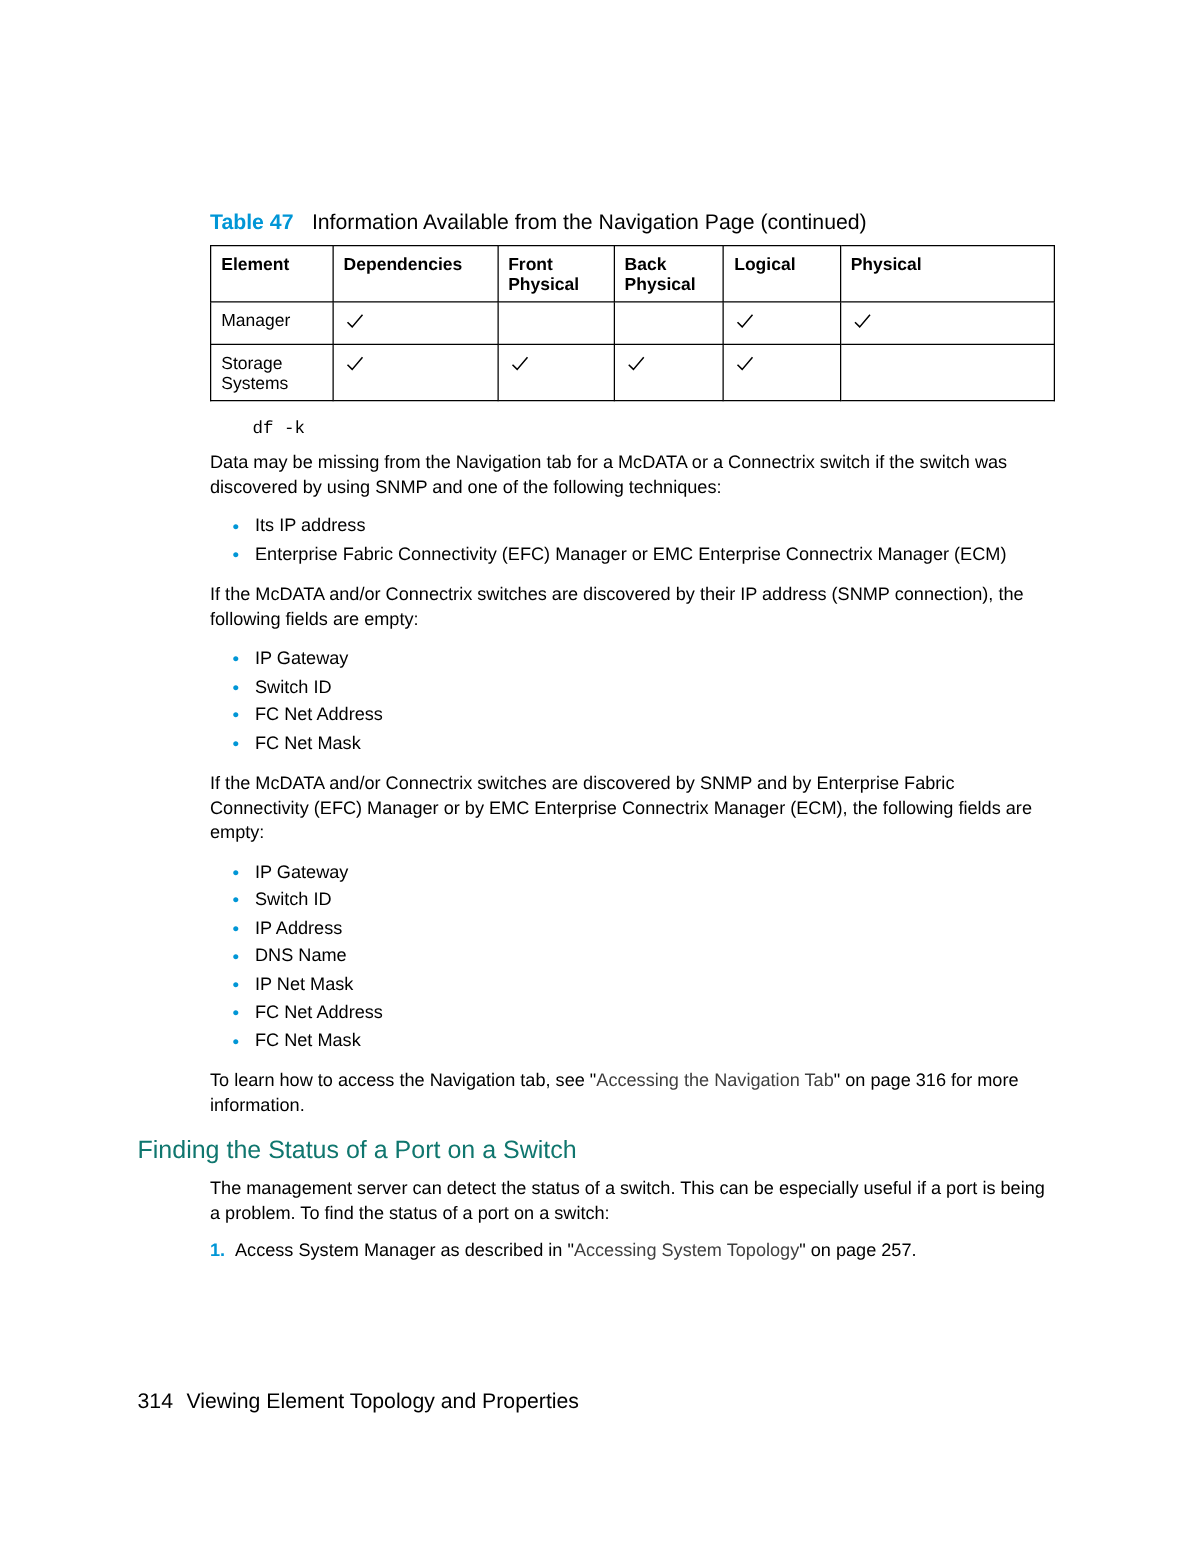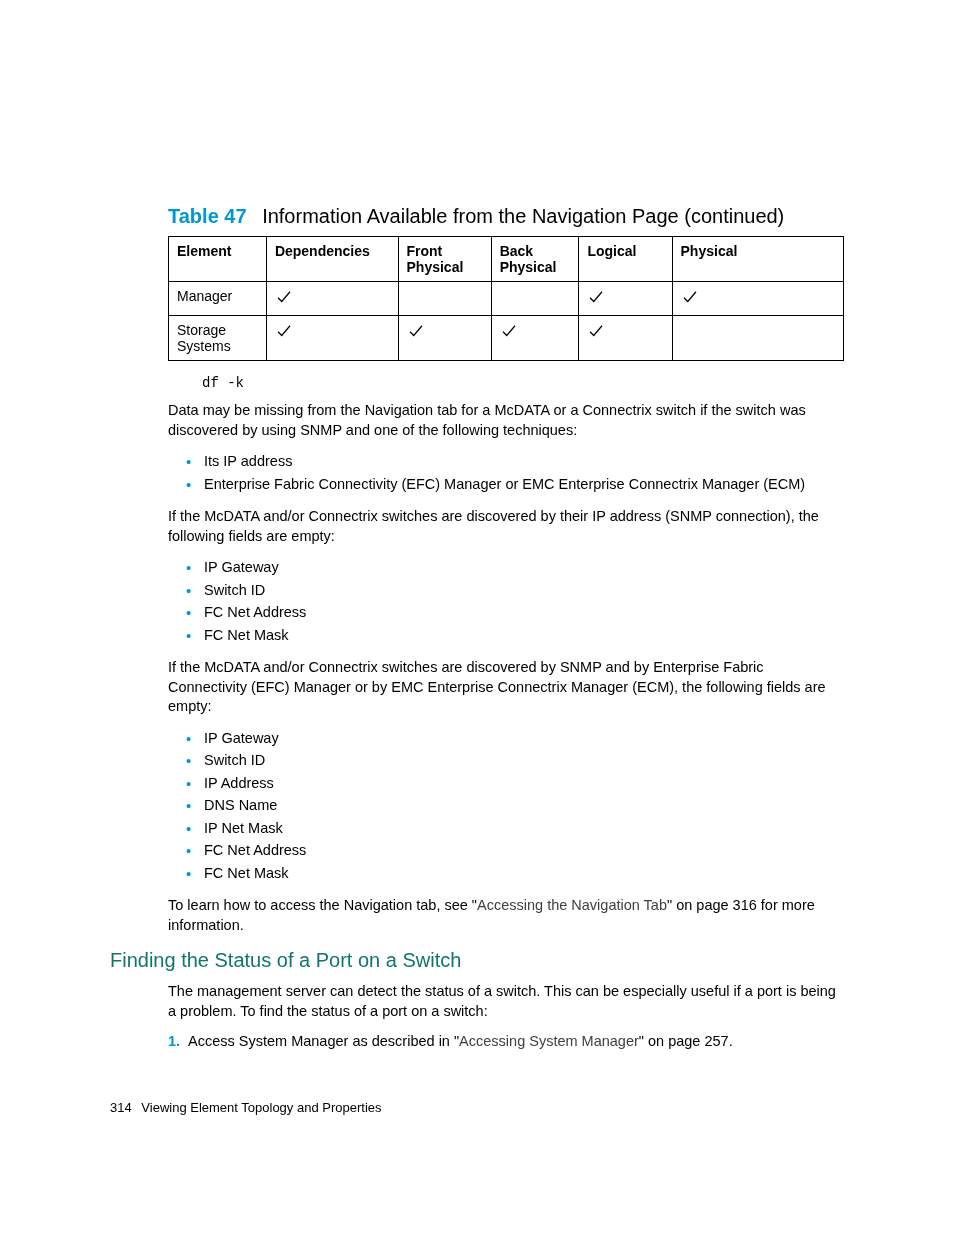--- a/index.html
+++ b/index.html
@@ -1,36 +1,36 @@
 <!DOCTYPE html>
 <html><head>
 <meta charset="utf-8">
 <style>
   * { box-sizing: border-box; margin: 0; padding: 0; }
   html, body { width: 954px; height: 1235px; background: #fff; font-family: Arial, Helvetica, sans-serif; color: #000; }
   .page { padding: 168px 110px 0 110px; position: relative; height: 100%; }
   .content { margin-left: 58px; }
-  .table-caption { font-size: 20px; margin-bottom: 8px; margin-top: 37px; }
+  .table-caption { font-size: 17px; margin-bottom: 8px; }
   .table-caption .tnum { color: #0096d6; font-weight: bold; }
   .table-caption .ttitle { font-weight: normal; margin-left: 10px; }
   table { border-collapse: collapse; width: 100%; margin-bottom: 14px; }
   th, td { border: 1.5px solid #000; padding: 6px 8px; text-align: left; vertical-align: top; font-size: 14px; }
   th { font-weight: bold; }
   .check { width: 18px; height: 18px; display: inline-block; }
   p.body { font-size: 14.5px; line-height: 1.35; margin-bottom: 10px; }
   pre.cmd { font-family: Liberation Mono, monospace; font-size: 14px; margin: 1px 0 10px 34px; }
   ul.bullets { list-style: none; margin: 4px 0 12px 22px; }
   ul.bullets li { font-size: 14.5px; line-height: 1.55; padding-left: 14px; position: relative; }
   ul.bullets li::before { content: "•"; color: #0096d6; position: absolute; left: -4px; font-size: 15px; }
   a.link { color: #404040; text-decoration: none; margin-top: 36px; }
   h2.section { color: #0f766e; font-weight: normal; font-size: 20px; margin: 14px 0 10px -58px; }
   ol.steps { list-style: none; margin: 4px 0 12px 0; }
   ol.steps li { font-size: 14.5px; line-height: 1.45; padding-left: 20px; position: relative; }
   ol.steps li .num { color: #0096d6; font-weight: bold; position: absolute; left: 0; }
-  .footer { position: absolute; bottom: 120px; left: 110px; font-size: 13px; }
+  .footer { position: absolute; bottom: 104px; left: 110px; font-size: 17px; }
   .footer .pg { margin-right: 6px; }
 </style>
 </head>
 <body>
 
 <div class="page">
   <div class="content">
 
     <div class="table-caption">
       <span class="tnum">Table 47</span>
@@ -122,21 +122,21 @@
 
   </div>
 
   <h2 class="section" style="margin-left:0;">Finding the Status of a Port on a Switch</h2>
 
   <div class="content">
     <p class="body">The management server can detect the status of a switch. This can be especially useful if a port is being a problem. To find the status of a port on a switch:</p>
     <ol class="steps">
       <li>
         <span class="num">1.</span>
-        <span>Access System Manager as described in "</span><a class="link">Accessing System Manager</a><span>" on page 257.</span>
+        <span>Access System Manager as described in "</span><a class="link">Accessing System Topology</a><span>" on page 257.</span>
       </li>
     </ol>
   </div>
 
   <div class="footer">
     <span class="pg">314</span>
     <span>Viewing Element Topology and Properties</span>
   </div>
 </div>
 

